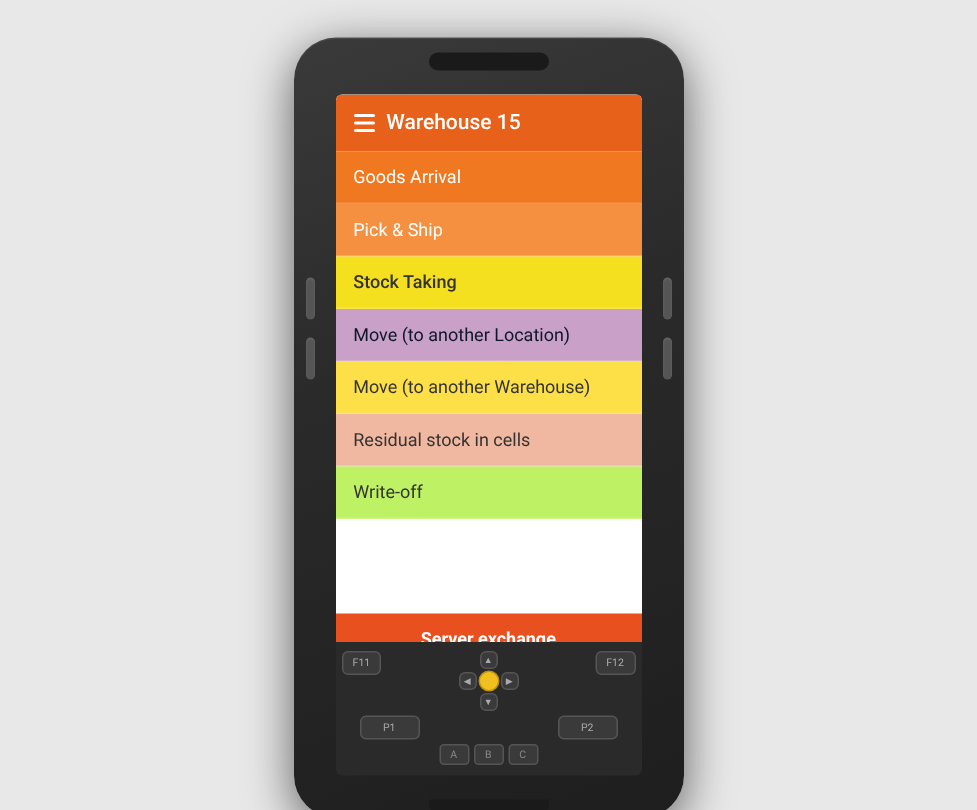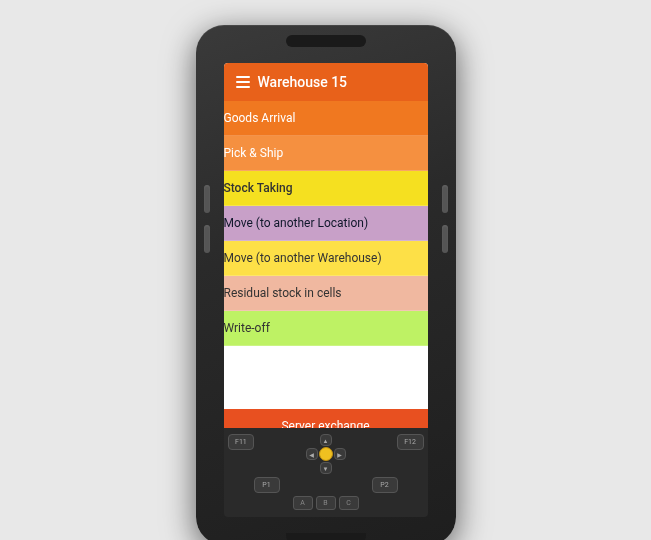--- a/index.html
+++ b/index.html
@@ -102,42 +102,42 @@
       font-weight: 500;
     }
 
     
     .menu-list {
       display: flex;
       flex-direction: column;
     }
 
     .menu-item {
-      padding: 10px 0;
+      padding: 10px 12px;
       font-size: 12px;
       font-weight: 400;
       cursor: pointer;
       border-bottom: 1px solid rgba(255,255,255,0.2);
     }
 
     .menu-item-goods-arrival { background: #f07820; color: #fff; }
     .menu-item-pick-ship { background: #f59040; color: #fff; }
     .menu-item-stock-taking { background: #f5e020; color: #333; font-weight: 500; }
     .menu-item-move-location { background: #c8a0c8; color: #0f172a; }
     .menu-item-move-warehouse { background: #fde047; color: #333; }
     .menu-item-residual { background: #f0b8a0; color: #333; }
     .menu-item-writeoff { background: #bef264; color: #333; }
 
     .server-exchange-btn {
       background: #e85020;
       color: white;
       text-align: center;
       padding: 10px 12px;
       font-size: 12px;
-      font-weight: 400;
+      font-weight: 700;
       cursor: pointer;
       margin-top: auto;
     }
 
     
     .keypad-area {
       position: absolute;
       bottom: 18px;
       left: 28px;
       width: 204px;
@@ -159,21 +159,21 @@
       color: #aaa;
       font-size: 7px;
       display: flex;
       align-items: center;
       justify-content: center;
       cursor: pointer;
       border: 1px solid #555;
     }
 
     .key-f { width: 28px; height: 16px; }
-    .key-p { width: 26px; height: 16px; }
+    .key-p { width: 40px; height: 16px; }
     .key-nav { width: 14px; height: 14px; }
     .key-nav-center {
       width: 16px; height: 16px;
       background: #f0b020;
       border-radius: 50%;
       display: flex; align-items: center; justify-content: center;
     }
 
     .abc-row {
       display: flex;

